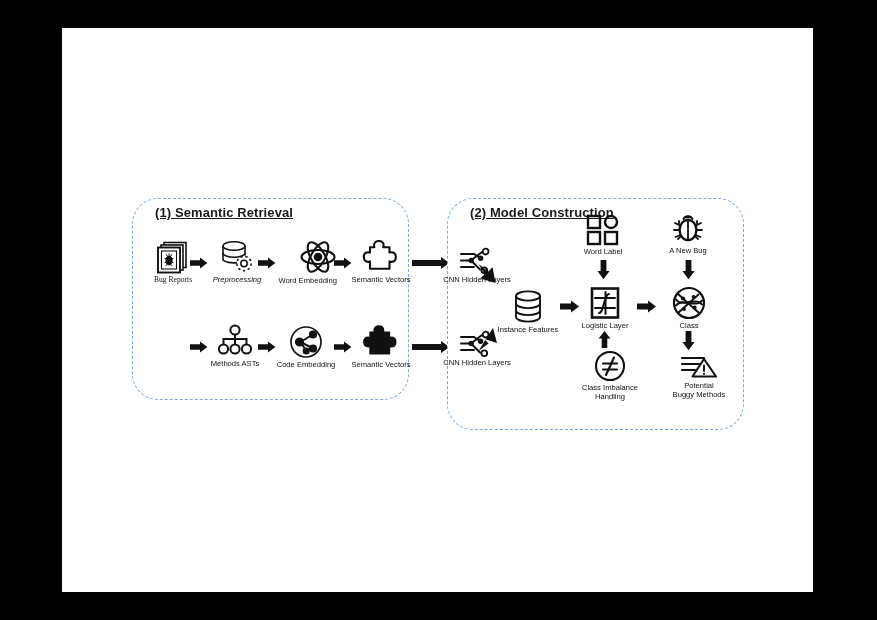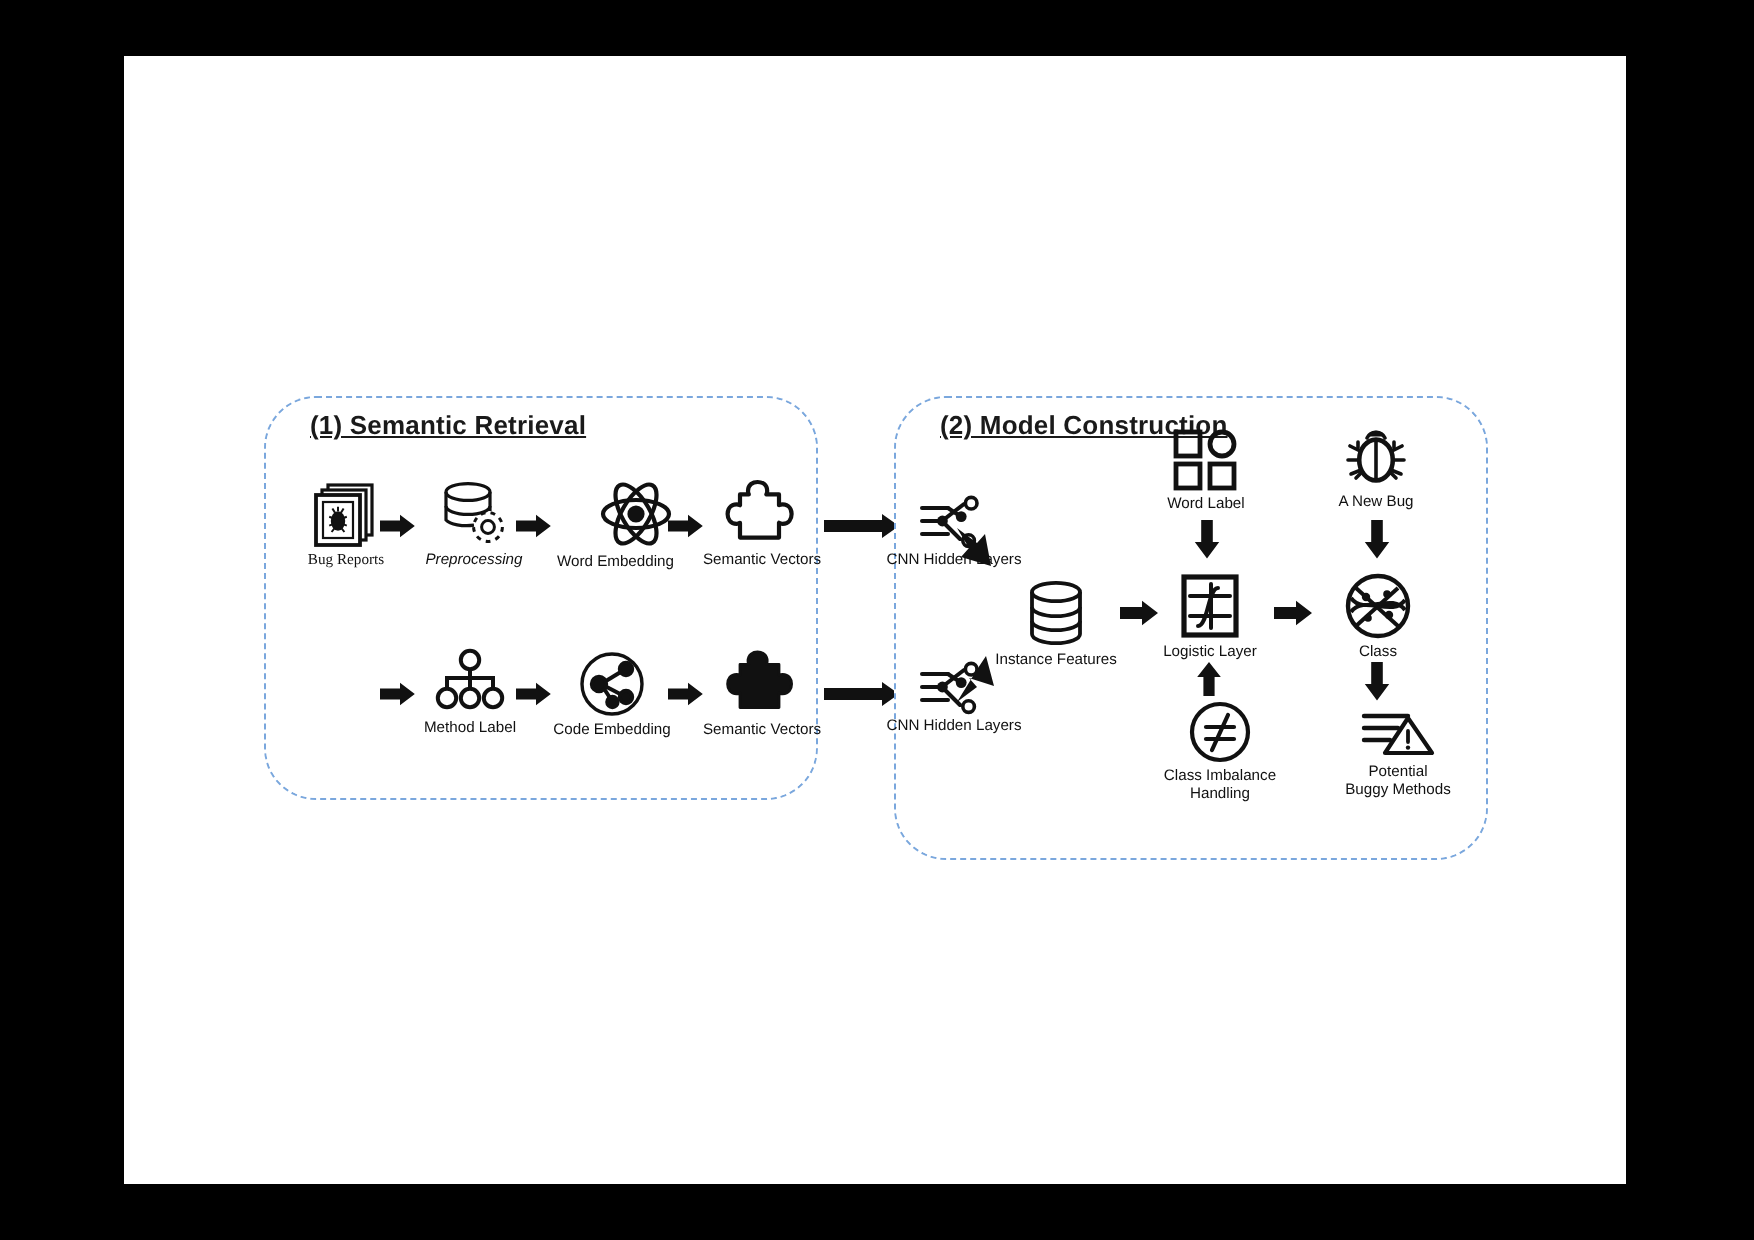--- a/index.html
+++ b/index.html
@@ -187,21 +187,21 @@
             <circle cx="18" cy="6" r="4.6"></circle>
             <line x1="18" y1="10.8" x2="18" y2="15"></line>
             <path d="M6.5 20 L6.5 15 L29.5 15 L29.5 20"></path>
             <line x1="18" y1="15" x2="18" y2="20"></line>
             <circle cx="6.5" cy="25" r="4.6"></circle>
             <circle cx="18" cy="25" r="4.6"></circle>
             <circle cx="29.5" cy="25" r="4.6"></circle>
           </g>
         </svg>
       </span>
-      <span class="caption">Method Label</span>
+      <span class="caption">Methods ASTs</span>
     </div>
 
     <div class="arrow" style="left:196px; top:313px;">
       <svg width="18" height="12" viewBox="0 0 18 12">
         <path d="M0 3.2 L10 3.2 L10 0.4 L17.4 6 L10 11.6 L10 8.8 L0 8.8 Z" fill="#111"></path>
       </svg>
     </div>
 
     <div class="node" style="left:217px; top:297px; width:54px;">
       <span class="glyph">

